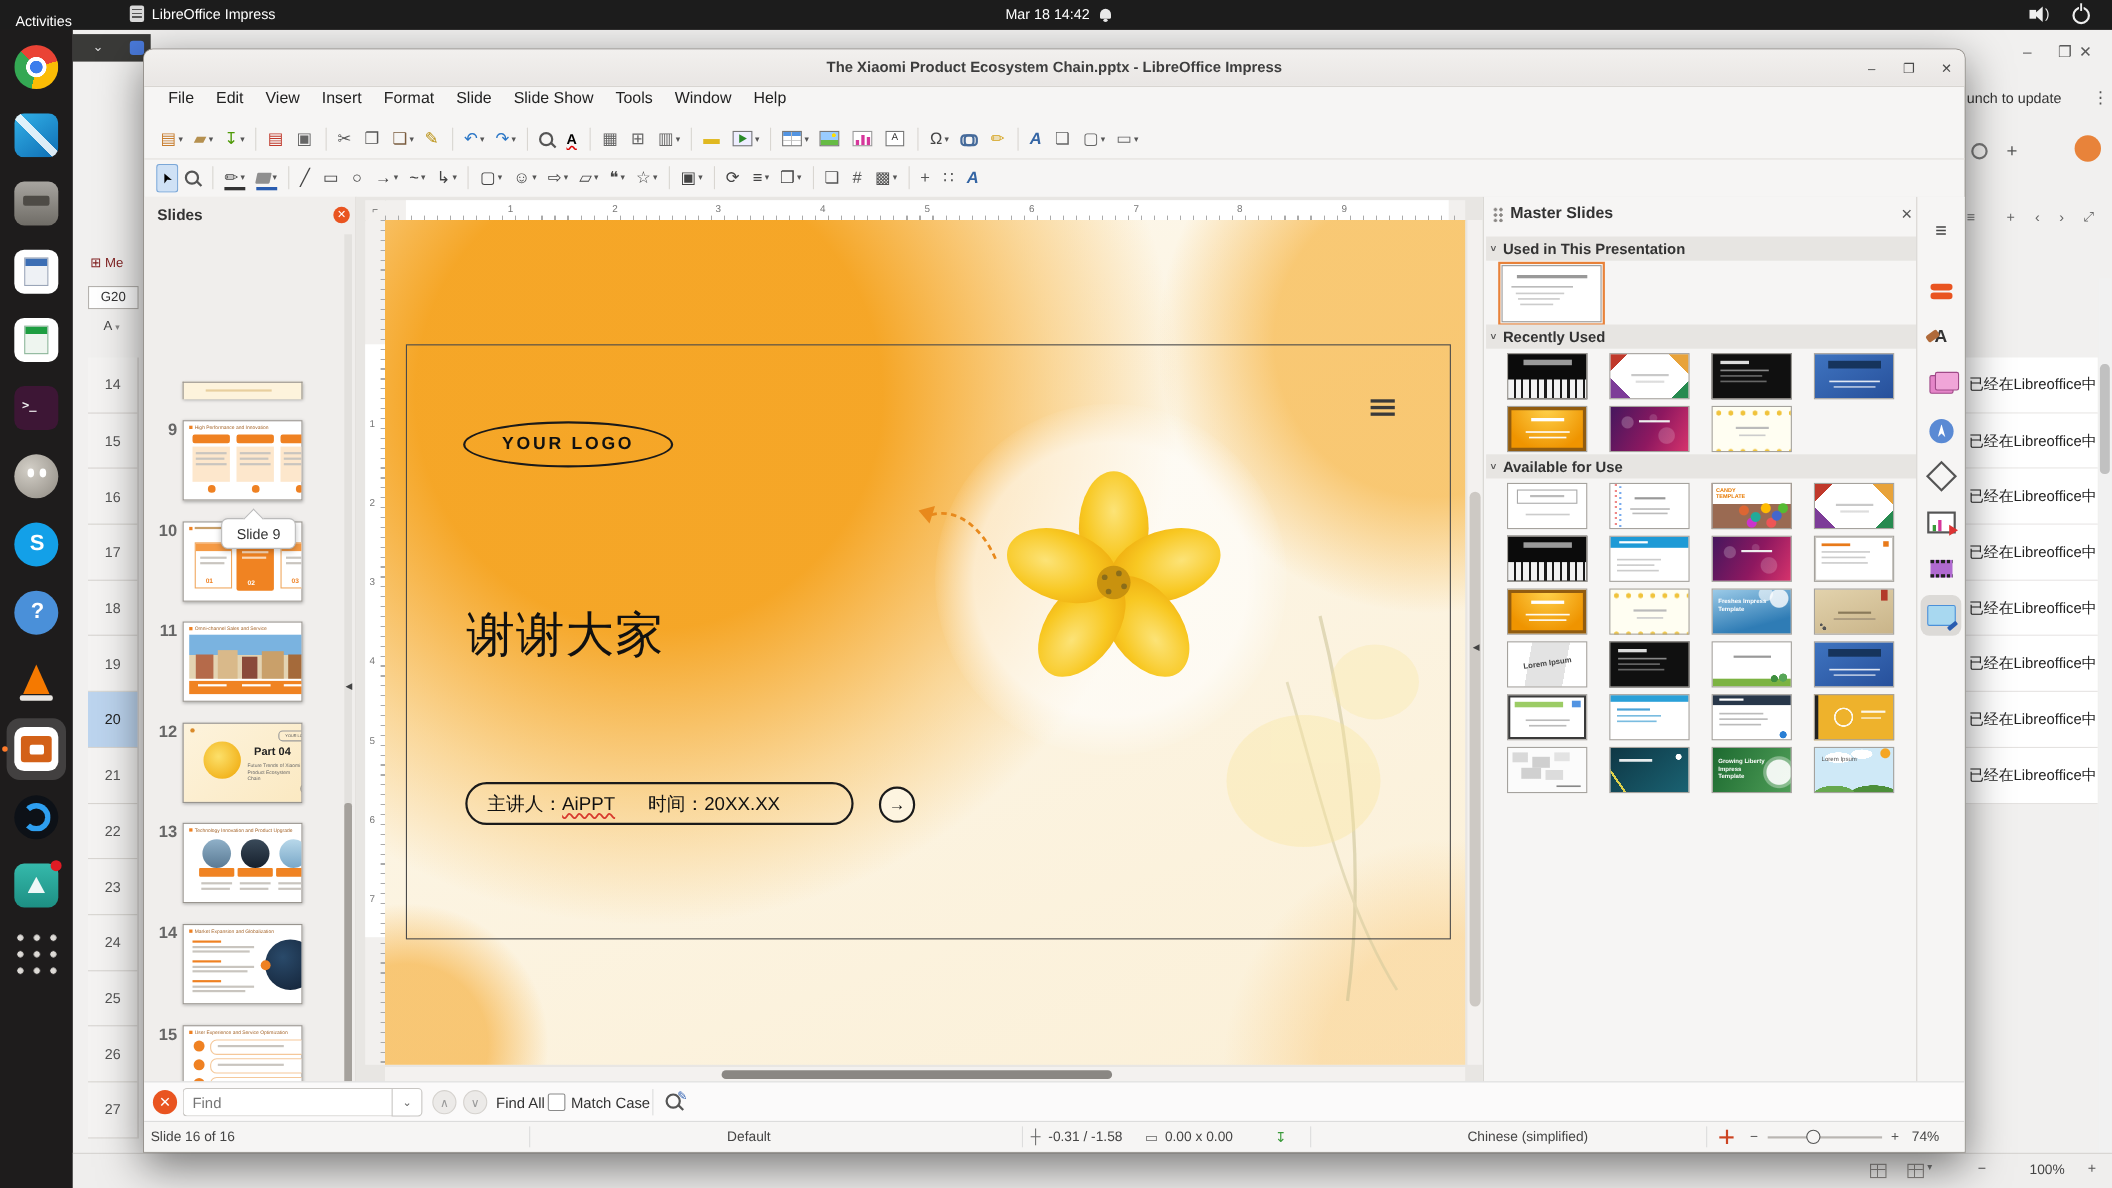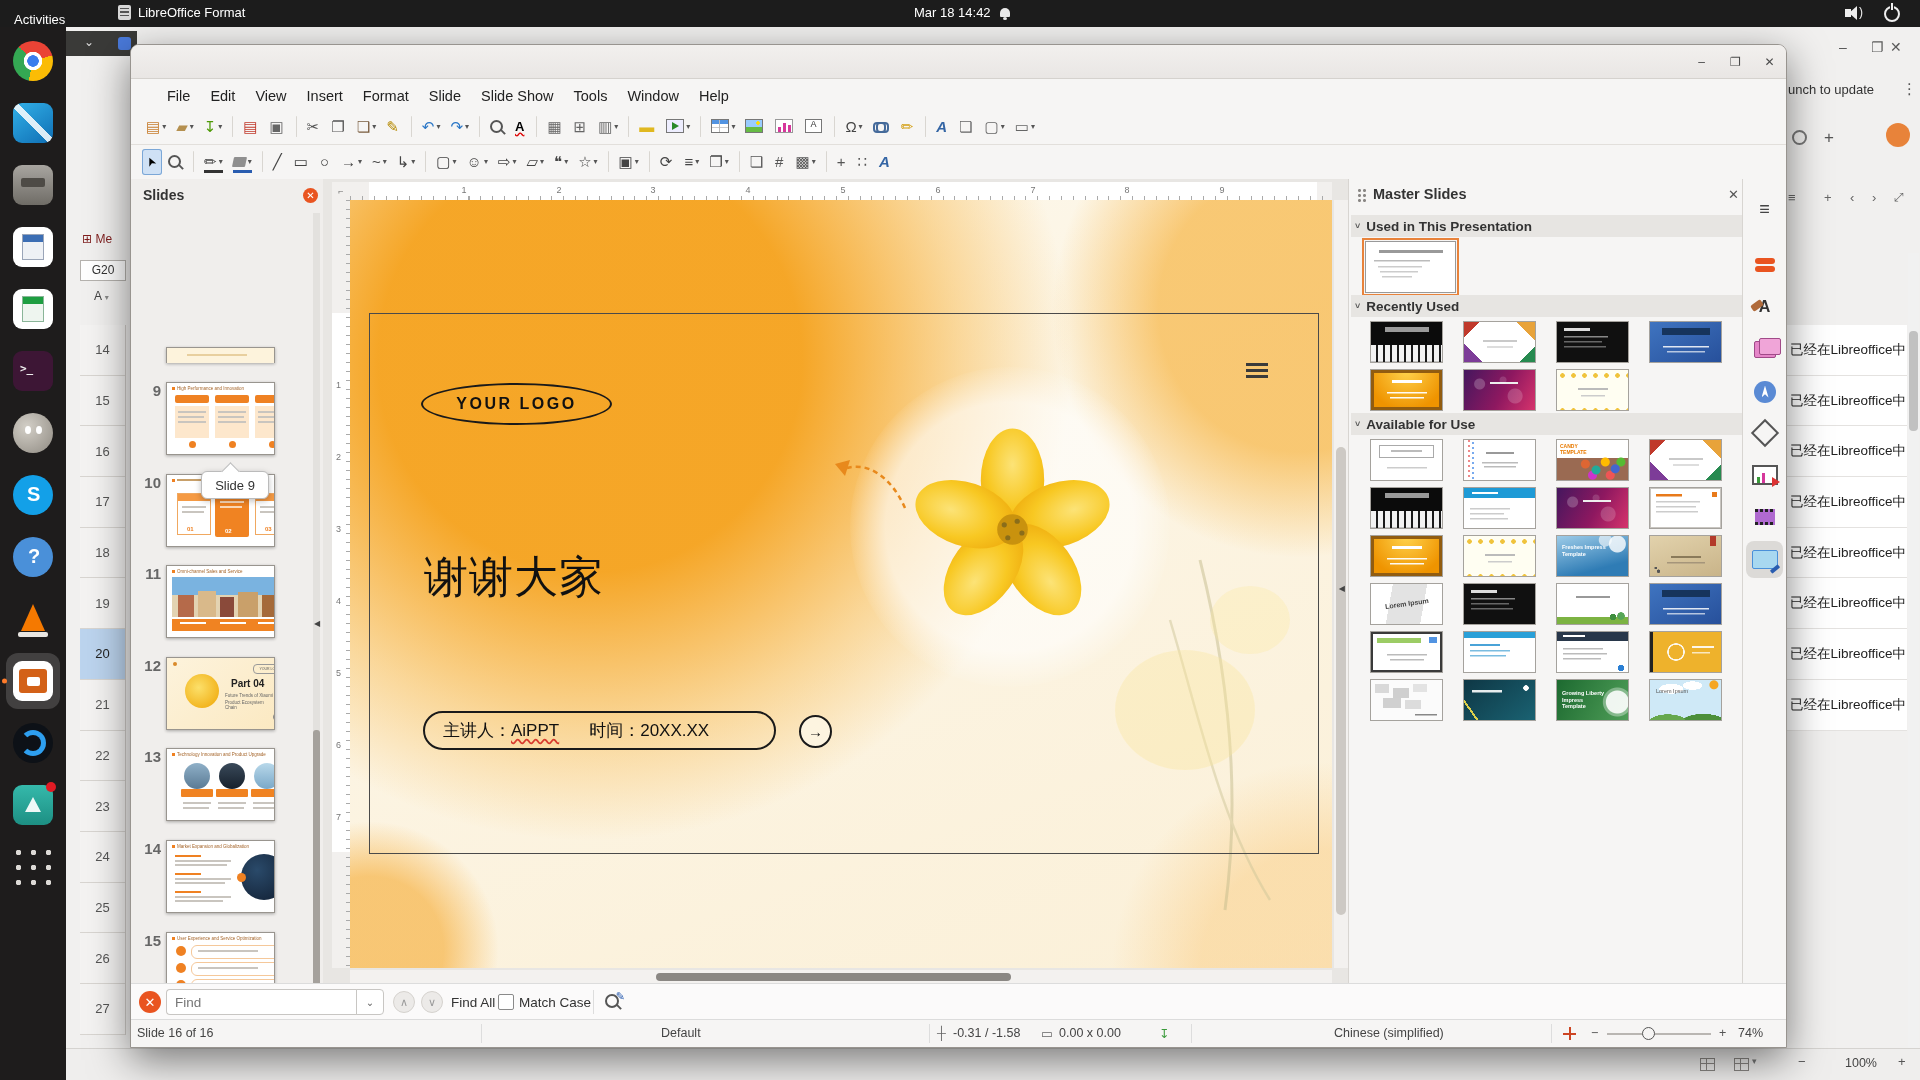--- a/index.html
+++ b/index.html
@@ -65,21 +65,21 @@
   .calcbtn{color:#5a5a5a;font-size:14px}
   #calc-bottom{position:absolute;left:0;top:1021px;width:1854px;height:32px;background:#efeeed;border-top:1px solid #d5d3d0}
   .gridico{display:inline-block;width:13px;height:11px;border:1px solid #8a8784;background:linear-gradient(90deg,transparent 0 5px,#8a8784 5px 6px,transparent 6px),linear-gradient(transparent 0 4px,#8a8784 4px 5px,transparent 5px);vertical-align:middle}
   
   #imp{position:absolute;left:130px;top:44px;width:1657px;height:1004px;background:#f6f5f4;z-index:20;
     border:1px solid #98948f;border-radius:9px 9px 0 0;box-shadow:0 12px 40px rgba(0,0,0,.5);box-sizing:border-box}
   #titlebar{position:absolute;left:0;top:0;right:0;height:33px;background:linear-gradient(#f2f0ee,#e9e6e4);border-radius:8px 8px 0 0;border-bottom:1px solid #d5d2ce}
   #wtitle{position:absolute;left:0;right:0;top:8px;text-align:center;font-size:13.5px;font-weight:bold;color:#3d3d3d}
   .winbtn{position:absolute;top:6px;width:21px;height:21px;border-radius:50%;color:#4a4a4a;font-size:12px;display:flex;align-items:center;justify-content:center}
   
-  #menubar{position:absolute;left:0;top:33px;right:0;height:30px;display:flex;align-items:flex-end;padding-left:26px;font-size:14.5px;color:#222}
+  #menubar{position:absolute;left:0;top:33px;right:0;height:30px;display:flex;align-items:flex-start;padding-left:12px;font-size:14.5px;color:#222}
   .menu-item{padding:4px 10px;border-radius:3px}
   
   .tbrow{position:absolute;left:0;right:0;display:flex;align-items:center;padding-left:10px;border-bottom:1px solid #e2dfdb}
   #tb1{top:63px;height:36px}
   #tb2{top:99px;height:35px}
   .tbi{display:inline-flex;align-items:center;justify-content:center;height:26px;padding:0 4px;margin:0 1px;border-radius:3px;position:relative}
   .tbi .g{font-size:15px;line-height:1;display:inline-block}
   .tbi .dd{font-size:8px;color:#555;margin-left:2px}
   .tbi .cb{display:none}
   .tbi.sep{width:1px;height:21px;background:#d9d6d1;padding:0;margin:0 5px}
@@ -292,21 +292,21 @@
     <span class="abs" style="left:1779px;top:7px;font-size:12.5px;color:#444">100%</span>
     <span class="abs" style="left:1832px;top:5px;color:#555">+</span>
   </div>
 
 </div>
 
 <div id="topbar">
   <span id="tb-activities">Activities</span>
   <span id="tb-app">
       <span class="appico"></span>
-      <span>LibreOffice Format</span>
+      <span>LibreOffice Impress</span>
     </span>
   <span id="tb-clock"><span>Mar 18 14:42</span><span class="bell"></span></span>
   <span class="spk"></span>
   <span class="pwr"></span>
 </div>
 
 <div id="dock">
 
     <div class="dock-item">
       <div class="di chrome"></div>
@@ -360,20 +360,21 @@
       <div class="di soft"></div>
     </div>
 
     <div class="dock-item">
       <div class="di grid9"></div>
     </div>
   </div>
 
 <div id="imp">
   <div id="titlebar">
+    <div id="wtitle">The Xiaomi Product Ecosystem Chain.pptx - LibreOffice Impress</div>
     <div class="winbtn" style="left:1560px">–</div>
     <div class="winbtn" style="left:1594px">❐</div>
     <div class="winbtn" style="left:1628px">✕</div>
   </div>
   <div id="menubar">
 
   <span class="menu-item">File</span>
       <span class="menu-item">Edit</span>
       <span class="menu-item">View</span>
       <span class="menu-item">Insert</span>

